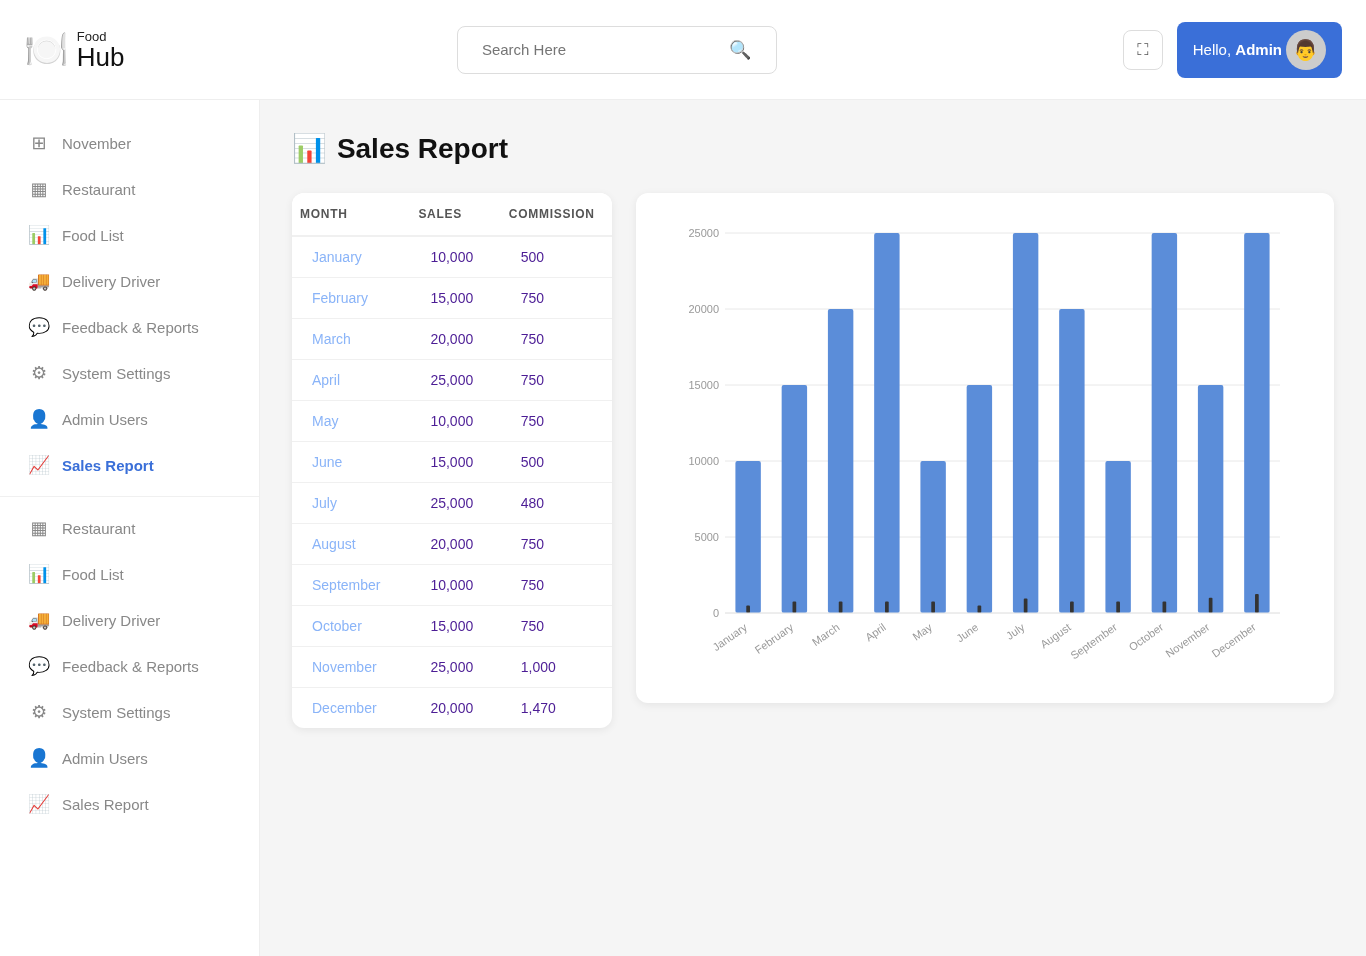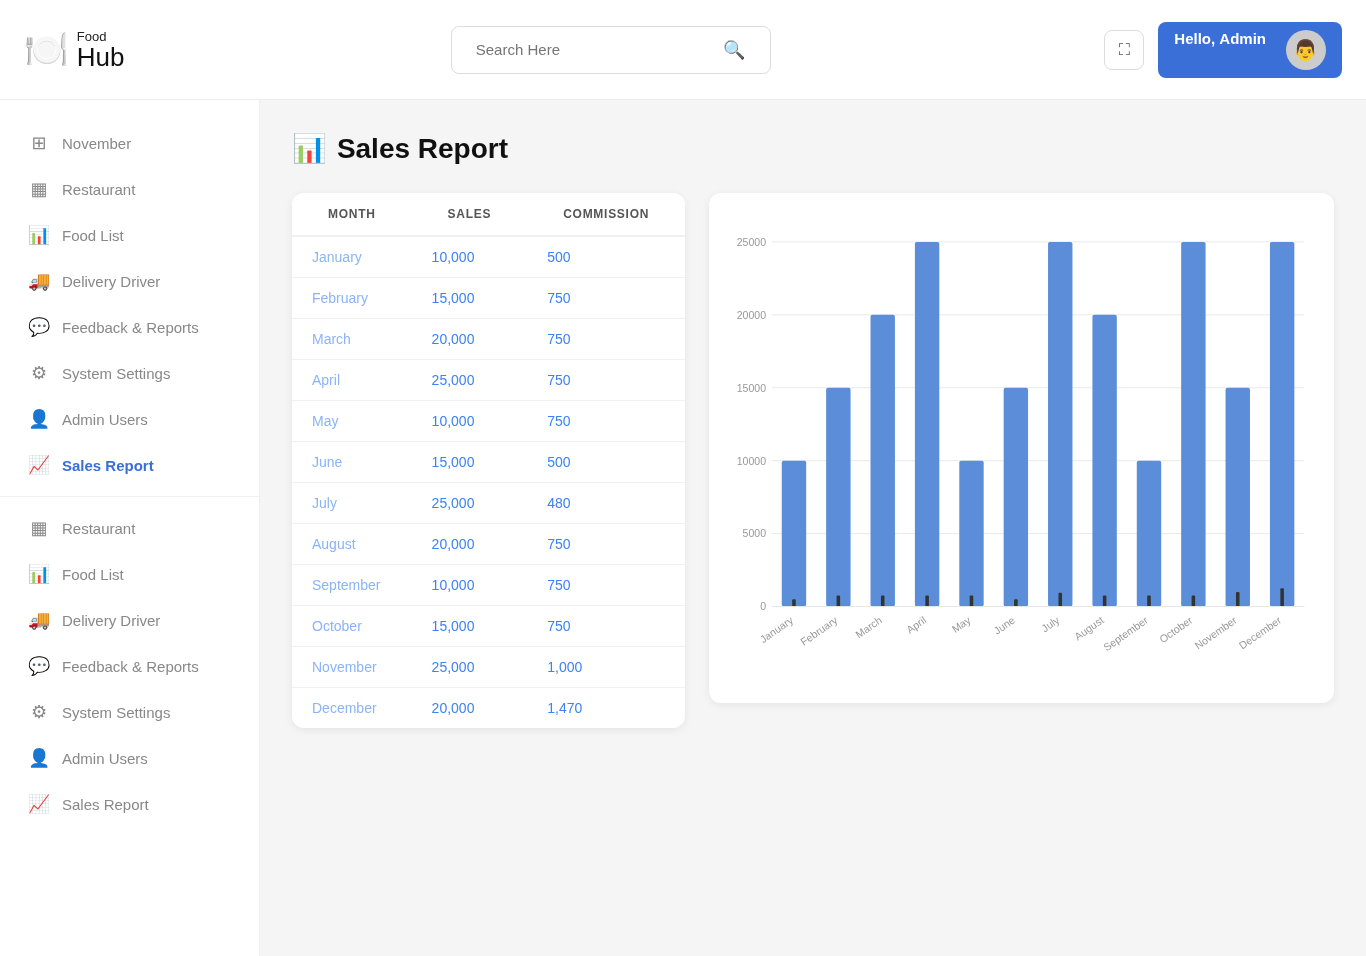--- a/index.html
+++ b/index.html
@@ -26,23 +26,23 @@
       font-size: 15px; color: #aaa; background: transparent;
     }
     .search-icon { color: #aaa; font-size: 18px; }
     .header-right { display: flex; align-items: center; gap: 14px; margin-left: auto; }
     .fullscreen-btn {
       width: 40px; height: 40px; border: 1.5px solid #ddd; border-radius: 8px;
       display: flex; align-items: center; justify-content: center;
       cursor: pointer; background: #fff; font-size: 18px; color: #555;
     }
     .admin-btn {
-      display: flex; align-items: flex-start; gap: 20px;
+      display: flex; align-items: center; gap: 4px;
       background: #3a6fd8; color: #fff; border-radius: 8px;
-      padding: 8px 16px; font-size: 15px; font-weight: 700; cursor: pointer;
+      padding: 8px 16px; font-size: 15px; font-weight: 400; cursor: pointer;
     }
     .admin-avatar {
       width: 40px; height: 40px; border-radius: 50%; overflow: hidden;
       background: #ccc; display: flex; align-items: center; justify-content: center;
       font-size: 20px;
     }
 
     
     .main-layout { display: flex; flex: 1; overflow: hidden; }
 
@@ -69,27 +69,27 @@
 
     .content-grid { display: flex; gap: 24px; align-items: flex-start; }
 
     
     .table-card {
       background: #fff; border-radius: 12px; overflow: hidden;
       box-shadow: 0 2px 8px rgba(0,0,0,0.07); min-width: 320px;
     }
     table { width: 100%; border-collapse: collapse; }
     thead th {
-      padding: 14px 36px; text-align: left; font-size: 12px;
+      padding: 14px 8px; text-align: left; font-size: 12px;
       font-weight: 700; color: #555; letter-spacing: 0.06em;
       border-bottom: 2px solid #f0f0f0; background: #fff;
     }
     tbody tr { border-bottom: 1px solid #f0f0f0; }
     tbody tr:last-child { border-bottom: none; }
-    tbody td { padding: 12px 20px; font-size: 14px; color: #3b82f6; }
+    tbody td { padding: 12px 20px; font-size: 14px; color: #4c1d95; }
     tbody td:first-child { color: #8ab4f8; }
 
     
     .chart-card {
       background: #fff; border-radius: 12px;
       box-shadow: 0 2px 8px rgba(0,0,0,0.07);
       flex: 1; padding: 20px 20px 10px 10px; min-width: 0;
     }
     .chart-area { position: relative; width: 100%; height: 480px; }
     .chart-svg { width: 100%; height: 100%; }

